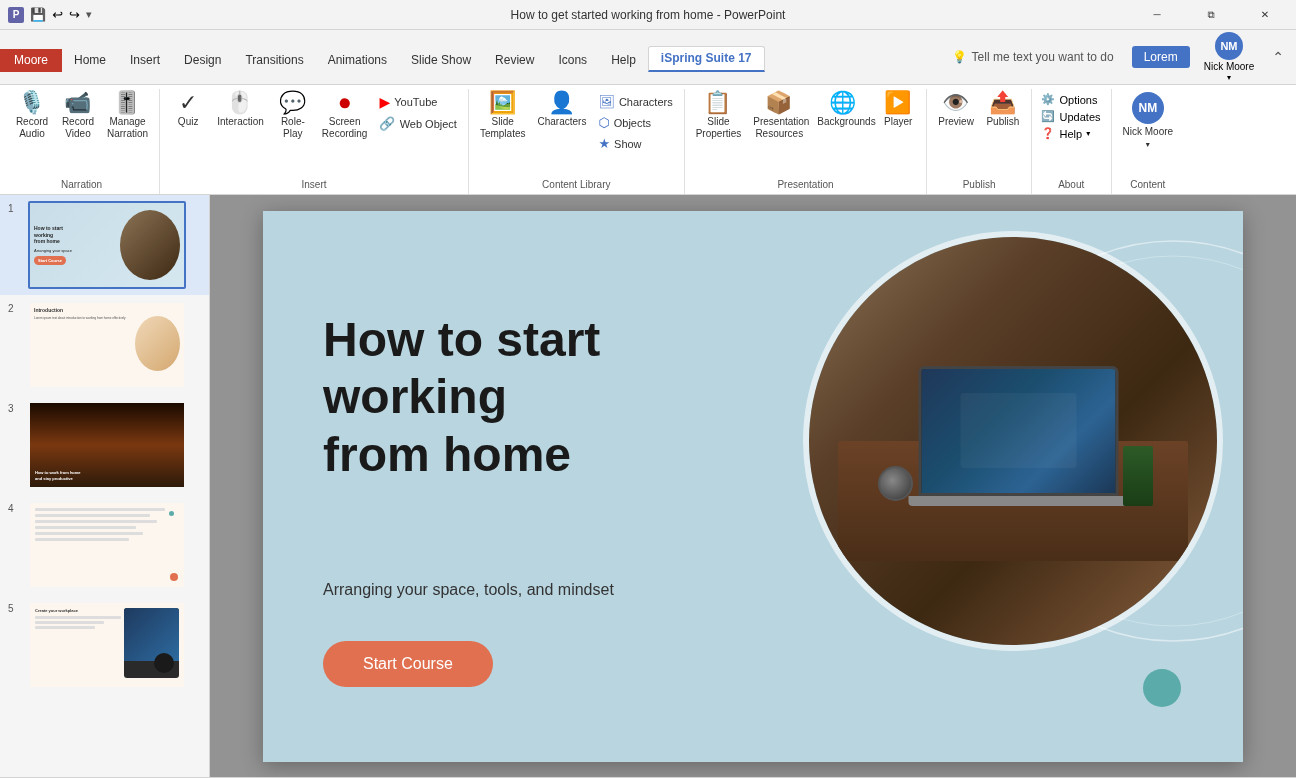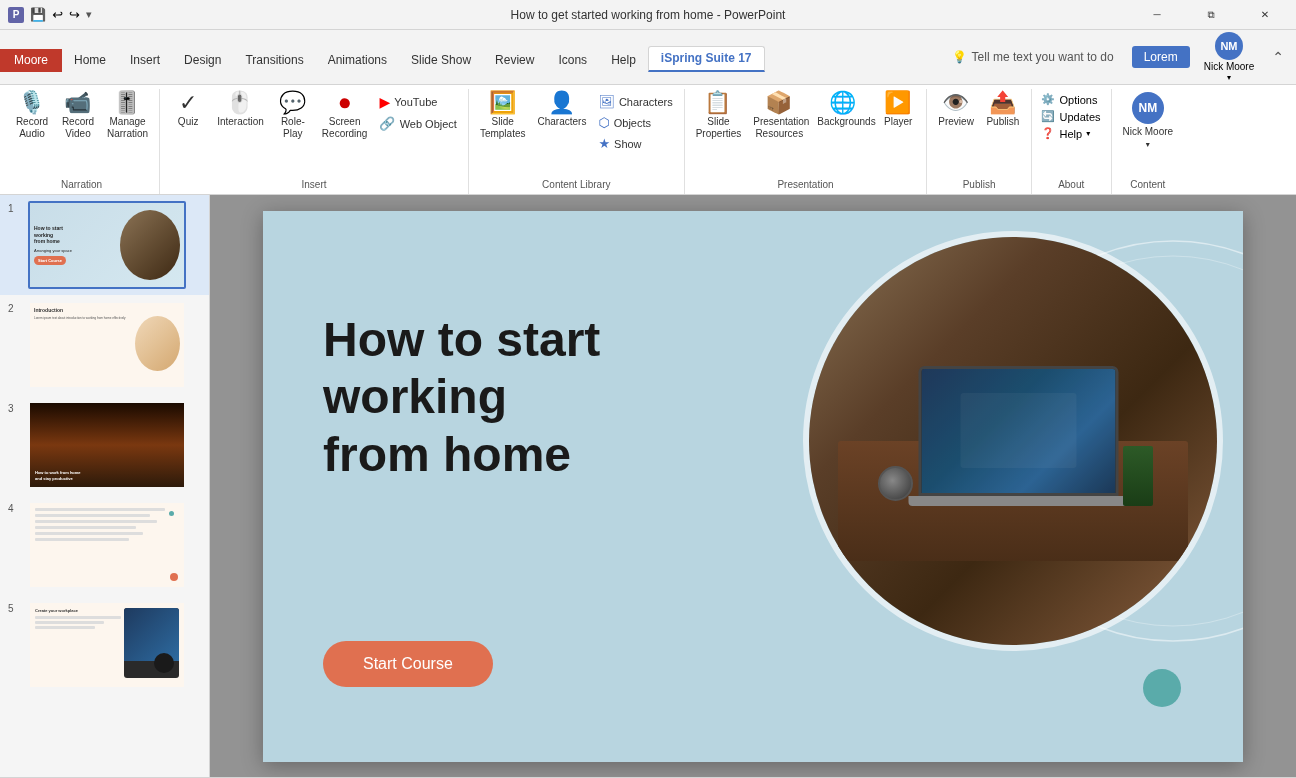--- a/index.html
+++ b/index.html
@@ -591,20 +591,21 @@
 
             <div style="position:absolute;bottom:60px;left:25px;width:35px;height:35px;border-radius:50%;background:radial-gradient(circle at 40% 40%,#888,#333);border:2px solid #555;"></div>
           </div>
         </div>
       </div>
 
       <div class="slide-title">
         How to start<br>working<br>from home
       </div>
 
+      <div class="slide-subtitle">Arranging your space, tools, and mindset</div>
 
       <button class="slide-cta">Start Course</button>
     </div>
   </div>
 </div>
 
 <div class="notes-bar">
   
 </div>
 

